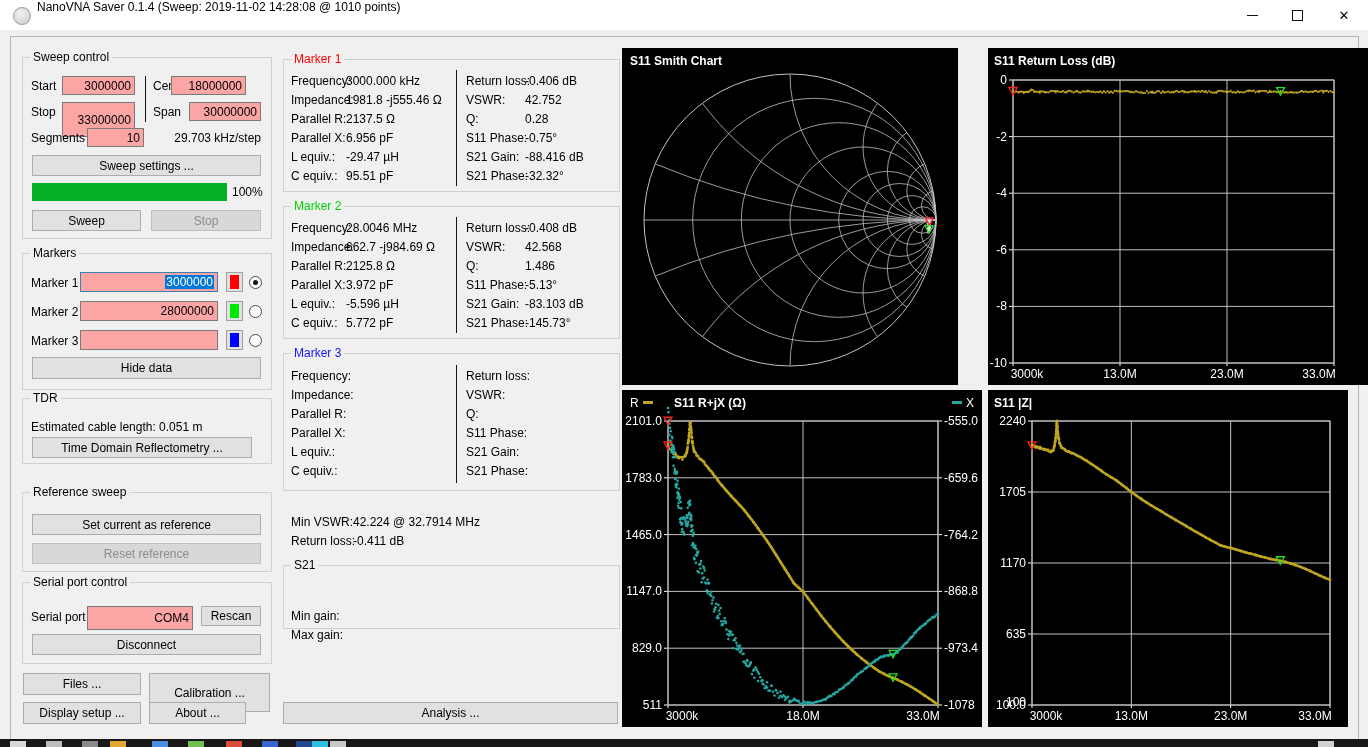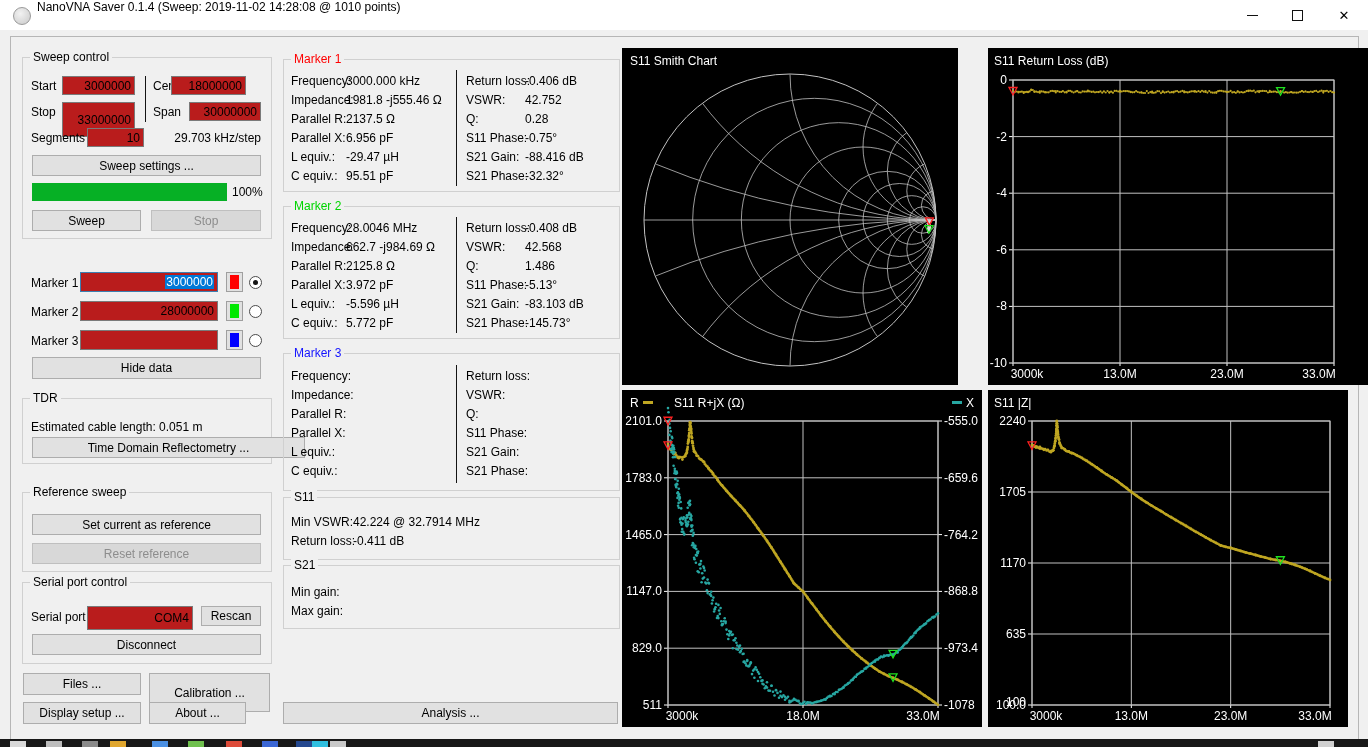--- a/index.html
+++ b/index.html
@@ -17,36 +17,36 @@
   .win-close-glyph{font-size:13px;line-height:13px;}
   
   .frame{position:absolute;left:10px;top:36px;width:1347px;height:702px;border:1px solid #b6b6b6;background:#f0f0f0;}
   
   .gbox{position:absolute;border:1px solid #d0d0d0;}
   .glegend{position:absolute;top:-8px;left:7px;background:#f0f0f0;padding:0 3px;line-height:14px;white-space:nowrap;}
   .lbl{position:absolute;height:16px;line-height:16px;white-space:nowrap;}
   .rtext{text-align:right;}
   .btn{position:absolute;background:#e1e1e1;border:1px solid #adadad;display:flex;align-items:center;justify-content:center;white-space:nowrap;box-sizing:border-box;}
   .btn.disabled{background:#d8d8d8;border-color:#bfbfbf;color:#8d8d8d;}
-  .tinput{position:absolute;background:#b91c1c;border:1px solid #7a7a7a;box-sizing:border-box;
+  .tinput{position:absolute;background:#fca5a5;border:1px solid #7a7a7a;box-sizing:border-box;
           display:flex;align-items:center;justify-content:flex-end;padding:0 3px;overflow:hidden;white-space:nowrap;}
   .tinput.focus{border-color:#3c7fb1;}
   .sel{background:#0078d7;color:#fff;padding:0 1px;}
   .progress{position:absolute;background:#06b025;}
   .swatch{position:absolute;width:17px;height:20px;background:#e1e1e1;border:1px solid #9f9f9f;box-sizing:border-box;
           display:flex;align-items:center;justify-content:center;}
   .sw-c{width:9px;height:14px;}
   .radio{position:absolute;width:13px;height:13px;border:1px solid #4a4a4a;border-radius:50%;background:#fff;box-sizing:border-box;}
   .radio.checked::after{content:'';display:block;width:5px;height:5px;margin:3px;border-radius:50%;background:#141414;}
   .vdiv{position:absolute;width:1px;background:#141414;}
   .vcol{position:absolute;}
   .vcol div{height:19px;line-height:19px;font-size:12px;white-space:nowrap;}
   
   .chart-panel{position:absolute;background:#000;}
-  .chart-title{position:absolute;top:6px;color:#fff;font-size:12px;white-space:nowrap;z-index:2;}
+  .chart-title{position:absolute;top:6px;color:#fff;font-size:12px;white-space:nowrap;z-index:2;font-weight:bold;}
   .chart-legend{position:absolute;top:6px;color:#fff;font-size:12px;white-space:nowrap;z-index:2;}
   .dash{display:inline-block;width:10px;height:3px;margin:0 4px 2px 4px;vertical-align:middle;}
   
   .taskbar{position:absolute;left:0;top:739px;width:1368px;height:8px;background:#181818;}
   .tb-icon{position:absolute;bottom:0;width:16px;height:6px;}
 </style>
 </head>
 <body>
 
 <div id="root">
@@ -97,20 +97,23 @@
     </div>
   <div class="progress" style="left:32px;top:183px;width:195px;height:18px"></div>
   <span class="lbl" style="left:232px;top:184px">100%</span>
   <div class="btn" style="left:32px;top:210px;width:109px;height:21px">
       <span>Sweep</span>
     </div>
   <div class="btn disabled" style="left:151px;top:210px;width:110px;height:21px">
       <span>Stop</span>
     </div>
 
+  <div class="gbox" style="left:22px;top:253px;width:248px;height:135px">
+    <span class="glegend">Markers</span>
+  </div>
   <span class="lbl" style="left:31px;top:275px">Marker 1</span>
   <div class="tinput focus" style="left:80px;top:272px;width:138px;height:20px">
       <span class="sel">3000000</span>
     </div>
   <div class="swatch" style="left:226px;top:272px">
       <div class="sw-c" style="background-color: rgb(255, 0, 0);"></div>
     </div>
   <div class="radio checked" style="left:249px;top:276px"></div>
   <span class="lbl" style="left:31px;top:304px">Marker 2</span>
   <div class="tinput" style="left:80px;top:301px;width:138px;height:20px">
@@ -129,21 +132,21 @@
     </div>
   <div class="radio" style="left:249px;top:334px"></div>
   <div class="btn" style="left:32px;top:357px;width:229px;height:22px">
       <span>Hide data</span>
     </div>
 
   <div class="gbox" style="left:22px;top:398px;width:248px;height:64px">
     <span class="glegend">TDR</span>
   </div>
   <span class="lbl" style="left:31px;top:419px">Estimated cable length: 0.051 m</span>
-  <div class="btn" style="left:32px;top:437px;width:273px;height:21px">
+  <div class="btn" style="left:32px;top:437px;width:220px;height:21px">
       <span>Time Domain Reflectometry ...</span>
     </div>
 
   <div class="gbox" style="left:22px;top:492px;width:248px;height:78px">
     <span class="glegend">Reference sweep</span>
   </div>
   <div class="btn disabled" style="left:32px;top:543px;width:229px;height:21px">
       <span>Reset reference</span>
     </div>
   <div class="btn" style="left:32px;top:514px;width:229px;height:21px">
@@ -265,36 +268,33 @@
   <div class="vdiv" style="left:456px;top:365px;height:118px"></div>
   <div class="vcol" style="left:466px;top:367px">
     <div>Return loss:</div>
       <div>VSWR:</div>
       <div>Q:</div>
       <div>S11 Phase:</div>
       <div>S21 Gain:</div>
       <div>S21 Phase:</div>
   </div>
 
-  <div class="gbox" style="left:283px;top:497px;width:335px;height:61px">
-    <span class="glegend">S11</span>
-  </div>
   <div class="vcol" style="left:291px;top:513px">
     <div>Min VSWR:</div>
       <div>Return loss:</div>
   </div>
   <div class="vcol" style="left:353px;top:513px">
     <div>42.224 @ 32.7914 MHz</div>
       <div>-0.411 dB</div>
   </div>
 
   <div class="gbox" style="left:283px;top:565px;width:335px;height:62px">
     <span class="glegend">S21</span>
   </div>
-  <div class="vcol" style="left:291px;top:583px">
+  <div class="vcol" style="left:291px;top:607px">
     <div>Min gain:</div>
       <div>Max gain:</div>
   </div>
 
   <div class="btn" style="left:283px;top:702px;width:335px;height:22px">
       <span>Analysis ...</span>
     </div>
 
   <div class="chart-panel" style="left:622px;top:48px;width:336px;height:337px">
     <span class="chart-title" style="left:8px">S11 Smith Chart</span>

